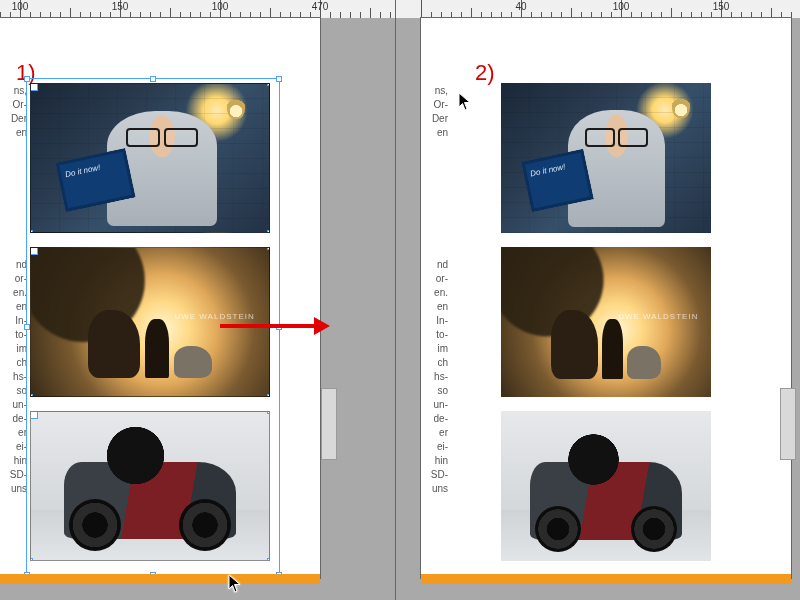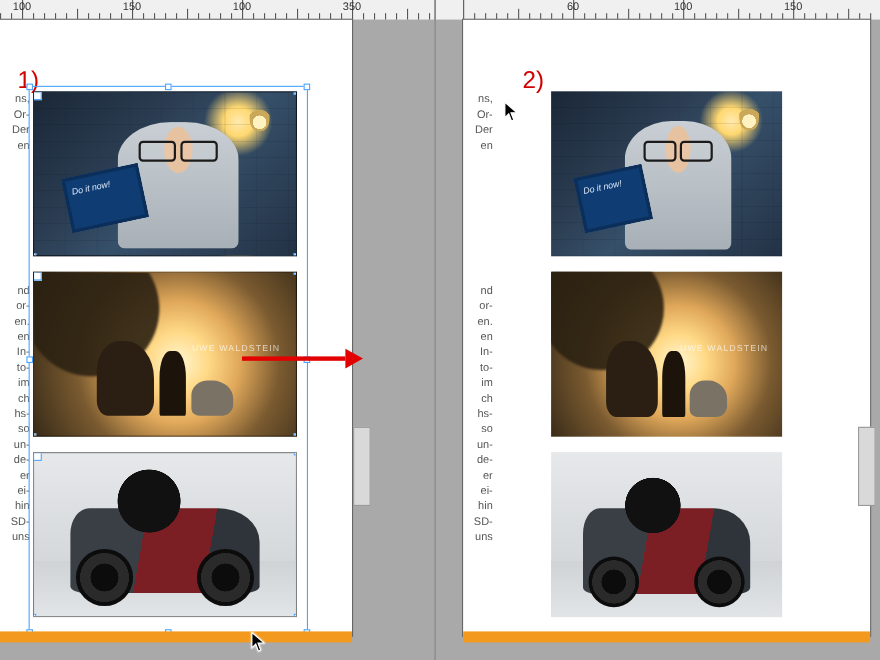--- a/index.html
+++ b/index.html
@@ -319,21 +319,21 @@
         <div class="tick minor" style="left: 230px;"></div>
         <div class="tick minor" style="left: 240px;"></div>
         <div class="tick minor" style="left: 250px;"></div>
         <div class="tick minor" style="left: 260px;"></div>
         <div class="tick med" style="left: 270px;"></div>
         <div class="tick minor" style="left: 280px;"></div>
         <div class="tick minor" style="left: 290px;"></div>
         <div class="tick minor" style="left: 300px;"></div>
         <div class="tick minor" style="left: 310px;"></div>
         <div class="tick major" style="left: 320px;"></div>
-        <div class="num" style="left: 320px;">350</div>
+        <div class="num" style="left: 320px;">470</div>
         <div class="tick minor" style="left: 330px;"></div>
         <div class="tick minor" style="left: 340px;"></div>
         <div class="tick minor" style="left: 350px;"></div>
         <div class="tick minor" style="left: 360px;"></div>
         <div class="tick med" style="left: 370px;"></div>
         <div class="tick minor" style="left: 380px;"></div>
         <div class="tick minor" style="left: 390px;"></div>
       </div>
   </div>
   <div class="ruler" style="left:396px; width:404px;">
@@ -342,21 +342,21 @@
         <div class="tick minor" style="left: 35px;"></div>
         <div class="tick minor" style="left: 45px;"></div>
         <div class="tick minor" style="left: 55px;"></div>
         <div class="tick minor" style="left: 65px;"></div>
         <div class="tick med" style="left: 75px;"></div>
         <div class="tick minor" style="left: 85px;"></div>
         <div class="tick minor" style="left: 95px;"></div>
         <div class="tick minor" style="left: 105px;"></div>
         <div class="tick minor" style="left: 115px;"></div>
         <div class="tick major" style="left: 125px;"></div>
-        <div class="num" style="left: 125px;">60</div>
+        <div class="num" style="left: 125px;">40</div>
         <div class="tick minor" style="left: 135px;"></div>
         <div class="tick minor" style="left: 145px;"></div>
         <div class="tick minor" style="left: 155px;"></div>
         <div class="tick minor" style="left: 165px;"></div>
         <div class="tick med" style="left: 175px;"></div>
         <div class="tick minor" style="left: 185px;"></div>
         <div class="tick minor" style="left: 195px;"></div>
         <div class="tick minor" style="left: 205px;"></div>
         <div class="tick minor" style="left: 215px;"></div>
         <div class="tick major" style="left: 225px;"></div>

